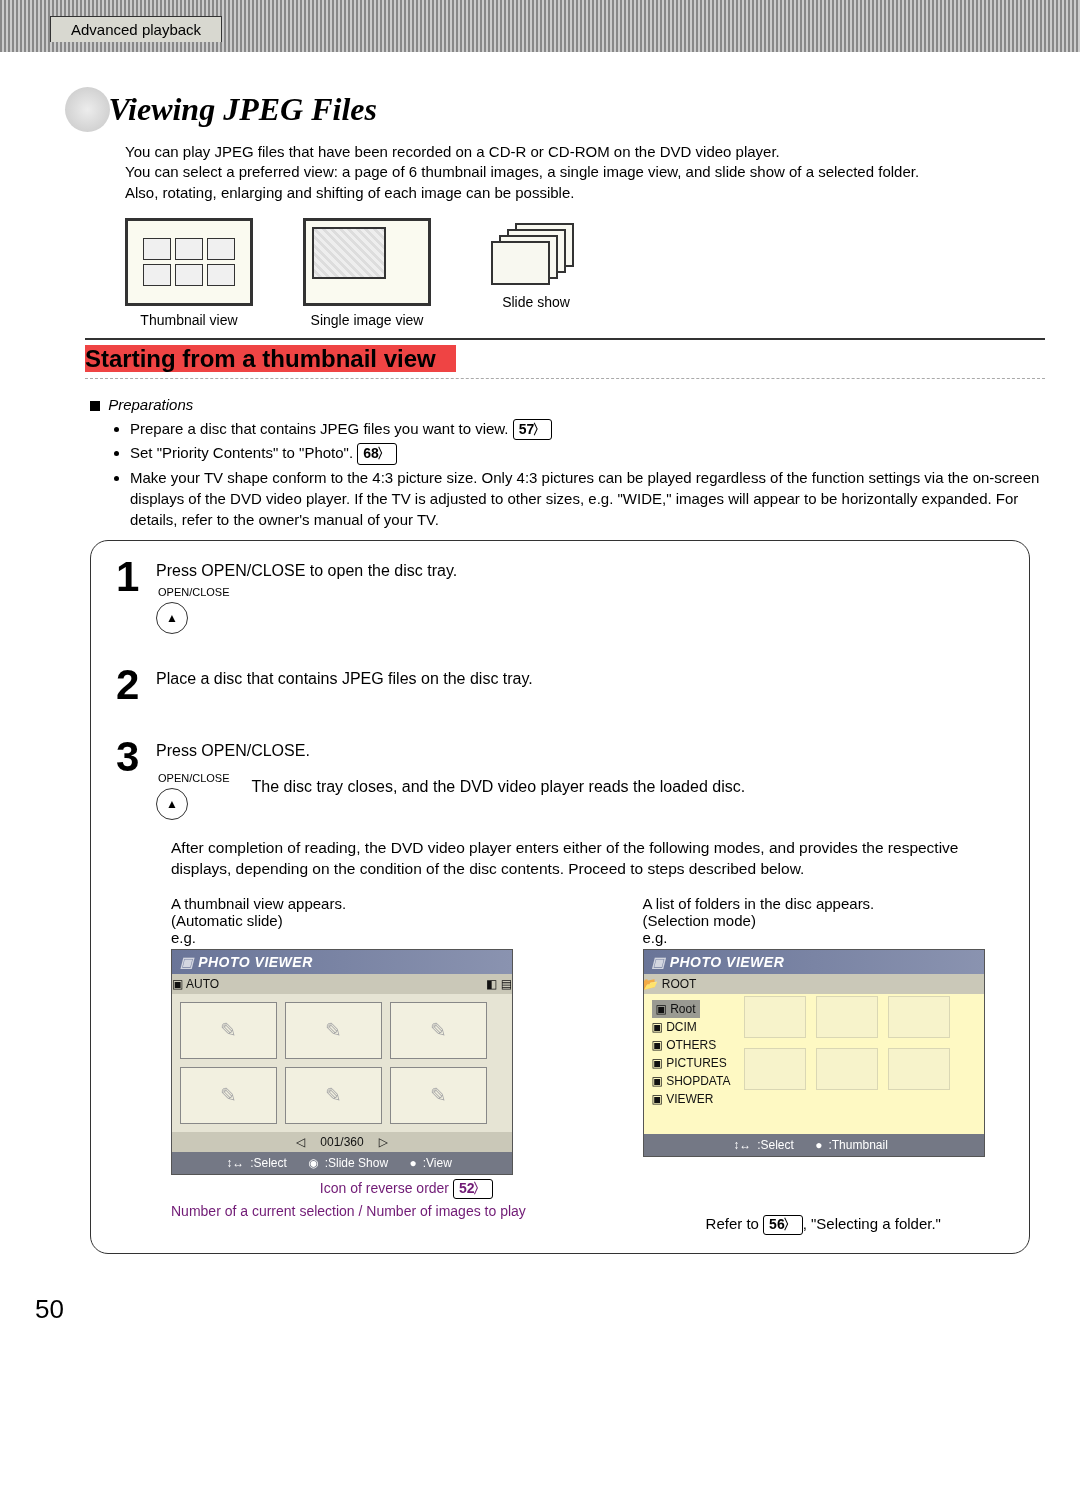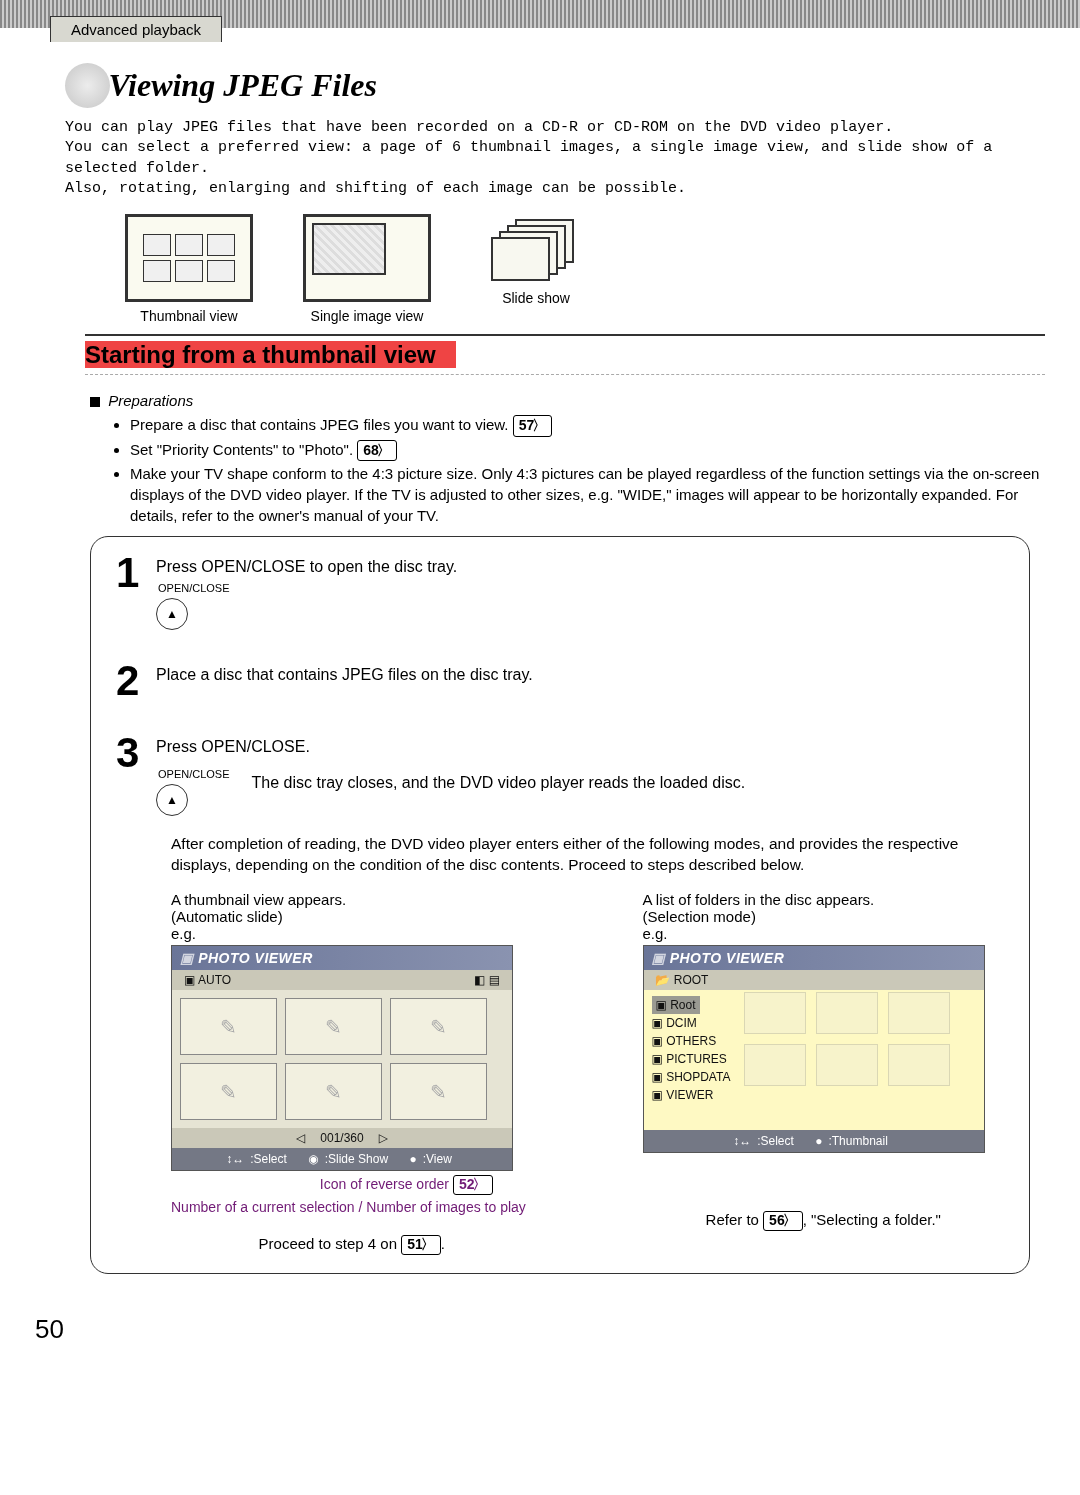--- a/index.html
+++ b/index.html
@@ -5,21 +5,21 @@
   body {
     margin: 0;
     padding: 0;
     width: 1080px;
     font-family: Arial, Helvetica, sans-serif;
     background: #fff;
     color: #000;
   }
   .header-bar {
     background: repeating-linear-gradient(90deg, #888 0, #888 2px, #ccc 2px, #ccc 4px);
-    height: 28px;
+    height: 52px;
     position: relative;
   }
   .header-tab {
     position: absolute;
     left: 50px;
     top: 16px;
     background: #d8d8d0;
     padding: 4px 20px 4px 20px;
     font-size: 15px;
     border-top: 1px solid #333;
@@ -44,23 +44,23 @@
   }
   .title {
     font-size: 32px;
     font-style: italic;
     font-weight: bold;
     font-family: 'Times New Roman', serif;
     vertical-align: middle;
     margin-left: 19px;
   }
   .intro {
+    margin-left: 60px;
     font-size: 15px;
     line-height: 1.35;
-    font-family: Liberation Mono, monospace;
   }
   .views-row {
     margin: 15px 0 10px 60px;
     display: flex;
     gap: 50px;
   }
   .view-item {
     text-align: center;
     font-size: 14px;
   }
@@ -224,21 +224,21 @@
     background: linear-gradient(90deg, #6a7598, #8a93b0);
     color: #fff;
     padding: 4px 8px;
     font-style: italic;
     font-weight: bold;
     font-size: 14px;
     letter-spacing: 0.5px;
   }
   .osd-sub {
     background: #cac8b8;
-    padding: 3px 12px;
+    padding: 3px 0;
     font-size: 12px;
     display: flex;
     justify-content: space-between;
   }
   .osd-body {
     padding: 8px;
     background: #e6e4d4;
     display: flex;
     flex-wrap: wrap;
     gap: 8px;
@@ -469,24 +469,20 @@
             <span>↕↔<span>:Select</span></span>
             <span>◉<span>:Slide Show</span></span>
             <span>●<span>:View</span></span>
           </div>
         </div>
         <div class="annot" style="text-align:right;padding-right:40px;">
           <span>Icon of reverse order</span>
           <span class="ref">52</span>
         </div>
         <div class="annot">Number of a current selection / Number of images to play</div>
-        <div class="proceed">
-          <span>Proceed to step 4 on</span>
-          <span class="ref">51</span>.
-        </div>
       </div>
 
       <div class="mode-col">
         <div>A list of folders in the disc appears.</div>
         <div>(Selection mode)</div>
         <div>e.g.</div>
         <div class="osd">
           <div class="osd-title"><span style="opacity:.7">▣ </span><span>PHOTO VIEWER</span></div>
           <div class="osd-sub">
             <span>📂 <span>ROOT</span></span>

